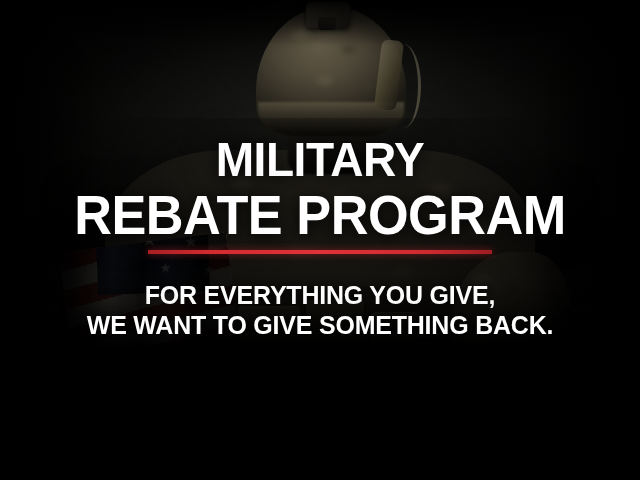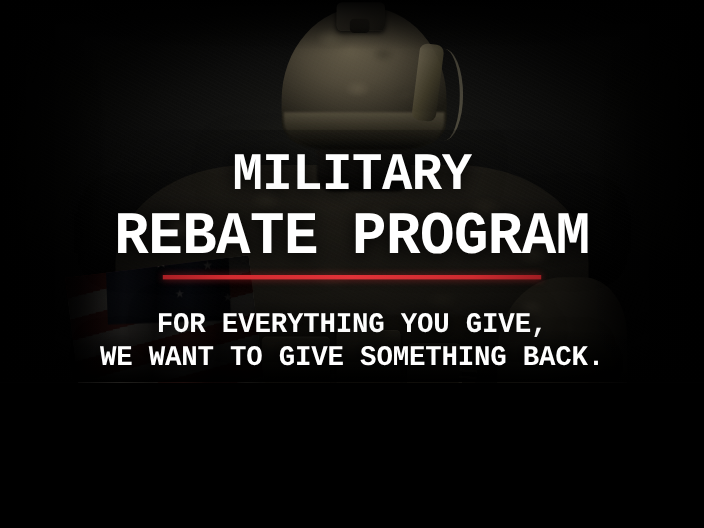--- a/index.html
+++ b/index.html
@@ -8,21 +8,21 @@
     padding: 0;
     background: #000;
   }
 
   #poster {
     position: relative;
     width: 640px;
     height: 348px;
     overflow: hidden;
     background: #050505;
-    font-family: Liberation Mono, monospace;
+    font-family: Liberation Sans, sans-serif;
     -webkit-font-smoothing: antialiased;
   }
 
   
 
   .photo-layer {
     position: absolute;
     inset: 0;
     overflow: hidden;
   }

